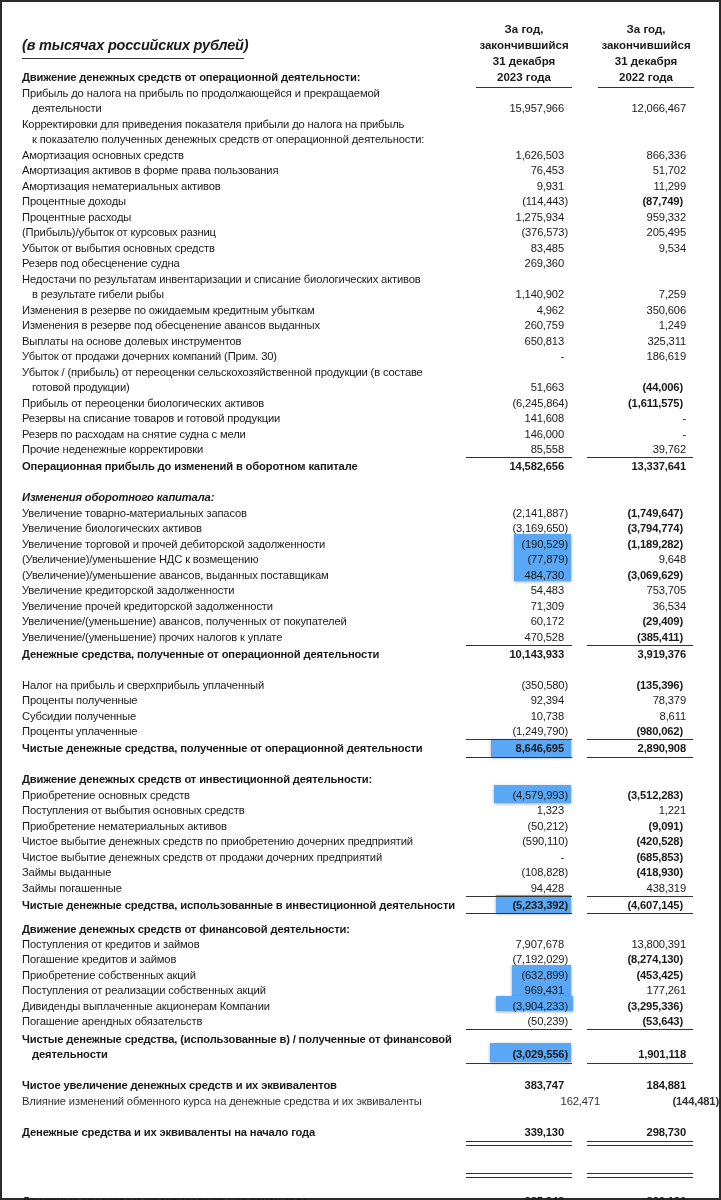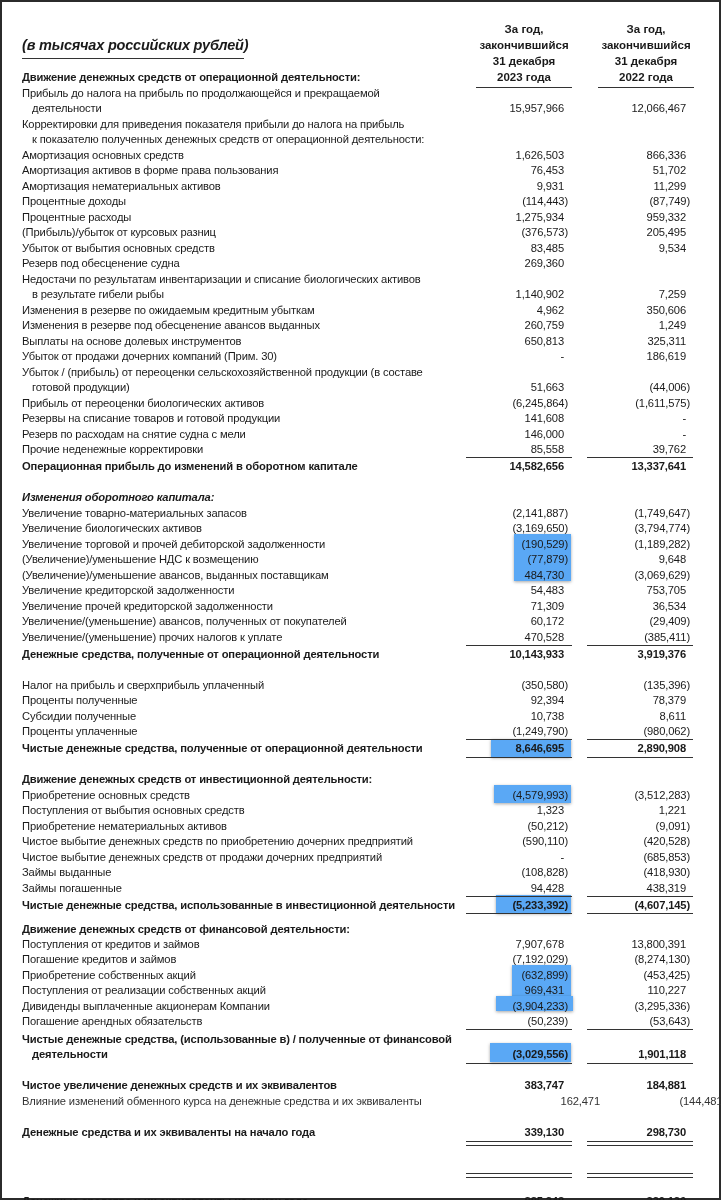--- a/index.html
+++ b/index.html
@@ -11,21 +11,21 @@
   .colhead { position:absolute; top:19px; width:96px; text-align:center; font-size:11.5px; font-weight:bold; line-height:16px; }
   .colhead.c1 { left:474px; }
   .colhead.c2 { left:596px; }
   .colhead .ul { position:absolute; left:0; right:0; bottom:-3px; height:1px; background:#333; }
   .row { position:absolute; left:20px; width:680px; font-size:11.2px; line-height:14px; height:15px; letter-spacing:-0.15px; }
   .row .lbl { position:absolute; left:0; top:0; white-space:nowrap; }
   .row .v1, .row .v2 { position:absolute; top:0; text-align:right; white-space:nowrap; }
   .row .v1 { right:138px; width:110px; }
   .row .v2 { right:16px; width:110px; }
   .row.neg .v1.n, .row .v1.n { right:134px; }
-  .row .v2.n { right:12px; }
+  .row .v2.n { right:19px;font-weight:bold; }
   .b { font-weight:bold; }
   .i { font-style:italic; }
   .indent { padding-left:10px; }
   .hl-box { position:absolute; background:#5aa8f5; box-shadow:0 1px 3px rgba(0,0,0,0.35); }
   .line { position:absolute; height:1px; background:#333; }
   .line.c1 { left:464px; width:106px; }
   .line.c2 { left:585px; width:106px; }
   .dbl { position:absolute; height:3px; border-top:1px solid #333; border-bottom:1px solid #333; }
   .dbl.c1 { left:464px; width:106px; }
   .dbl.c2 { left:585px; width:106px; }
@@ -337,21 +337,21 @@
     <span class="v2 n">(8,274,130)</span>
   </div>
   <div class="row" style="top:966px">
     <span class="lbl">Приобретение собственных акций</span>
     <span class="v1 n">(632,899)</span>
     <span class="v2 n">(453,425)</span>
   </div>
   <div class="row" style="top:981px">
     <span class="lbl">Поступления от реализации собственных акций</span>
     <span class="v1">969,431</span>
-    <span class="v2">110,227</span>
+    <span class="v2">177,261</span>
   </div>
   <div class="row" style="top:997px">
     <span class="lbl">Дивиденды выплаченные акционерам Компании</span>
     <span class="v1 n">(3,904,233)</span>
     <span class="v2 n">(3,295,336)</span>
   </div>
   <div class="row" style="top:1012px">
     <span class="lbl">Погашение арендных обязательств</span>
     <span class="v1 n">(50,239)</span>
     <span class="v2 n">(53,643)</span>

